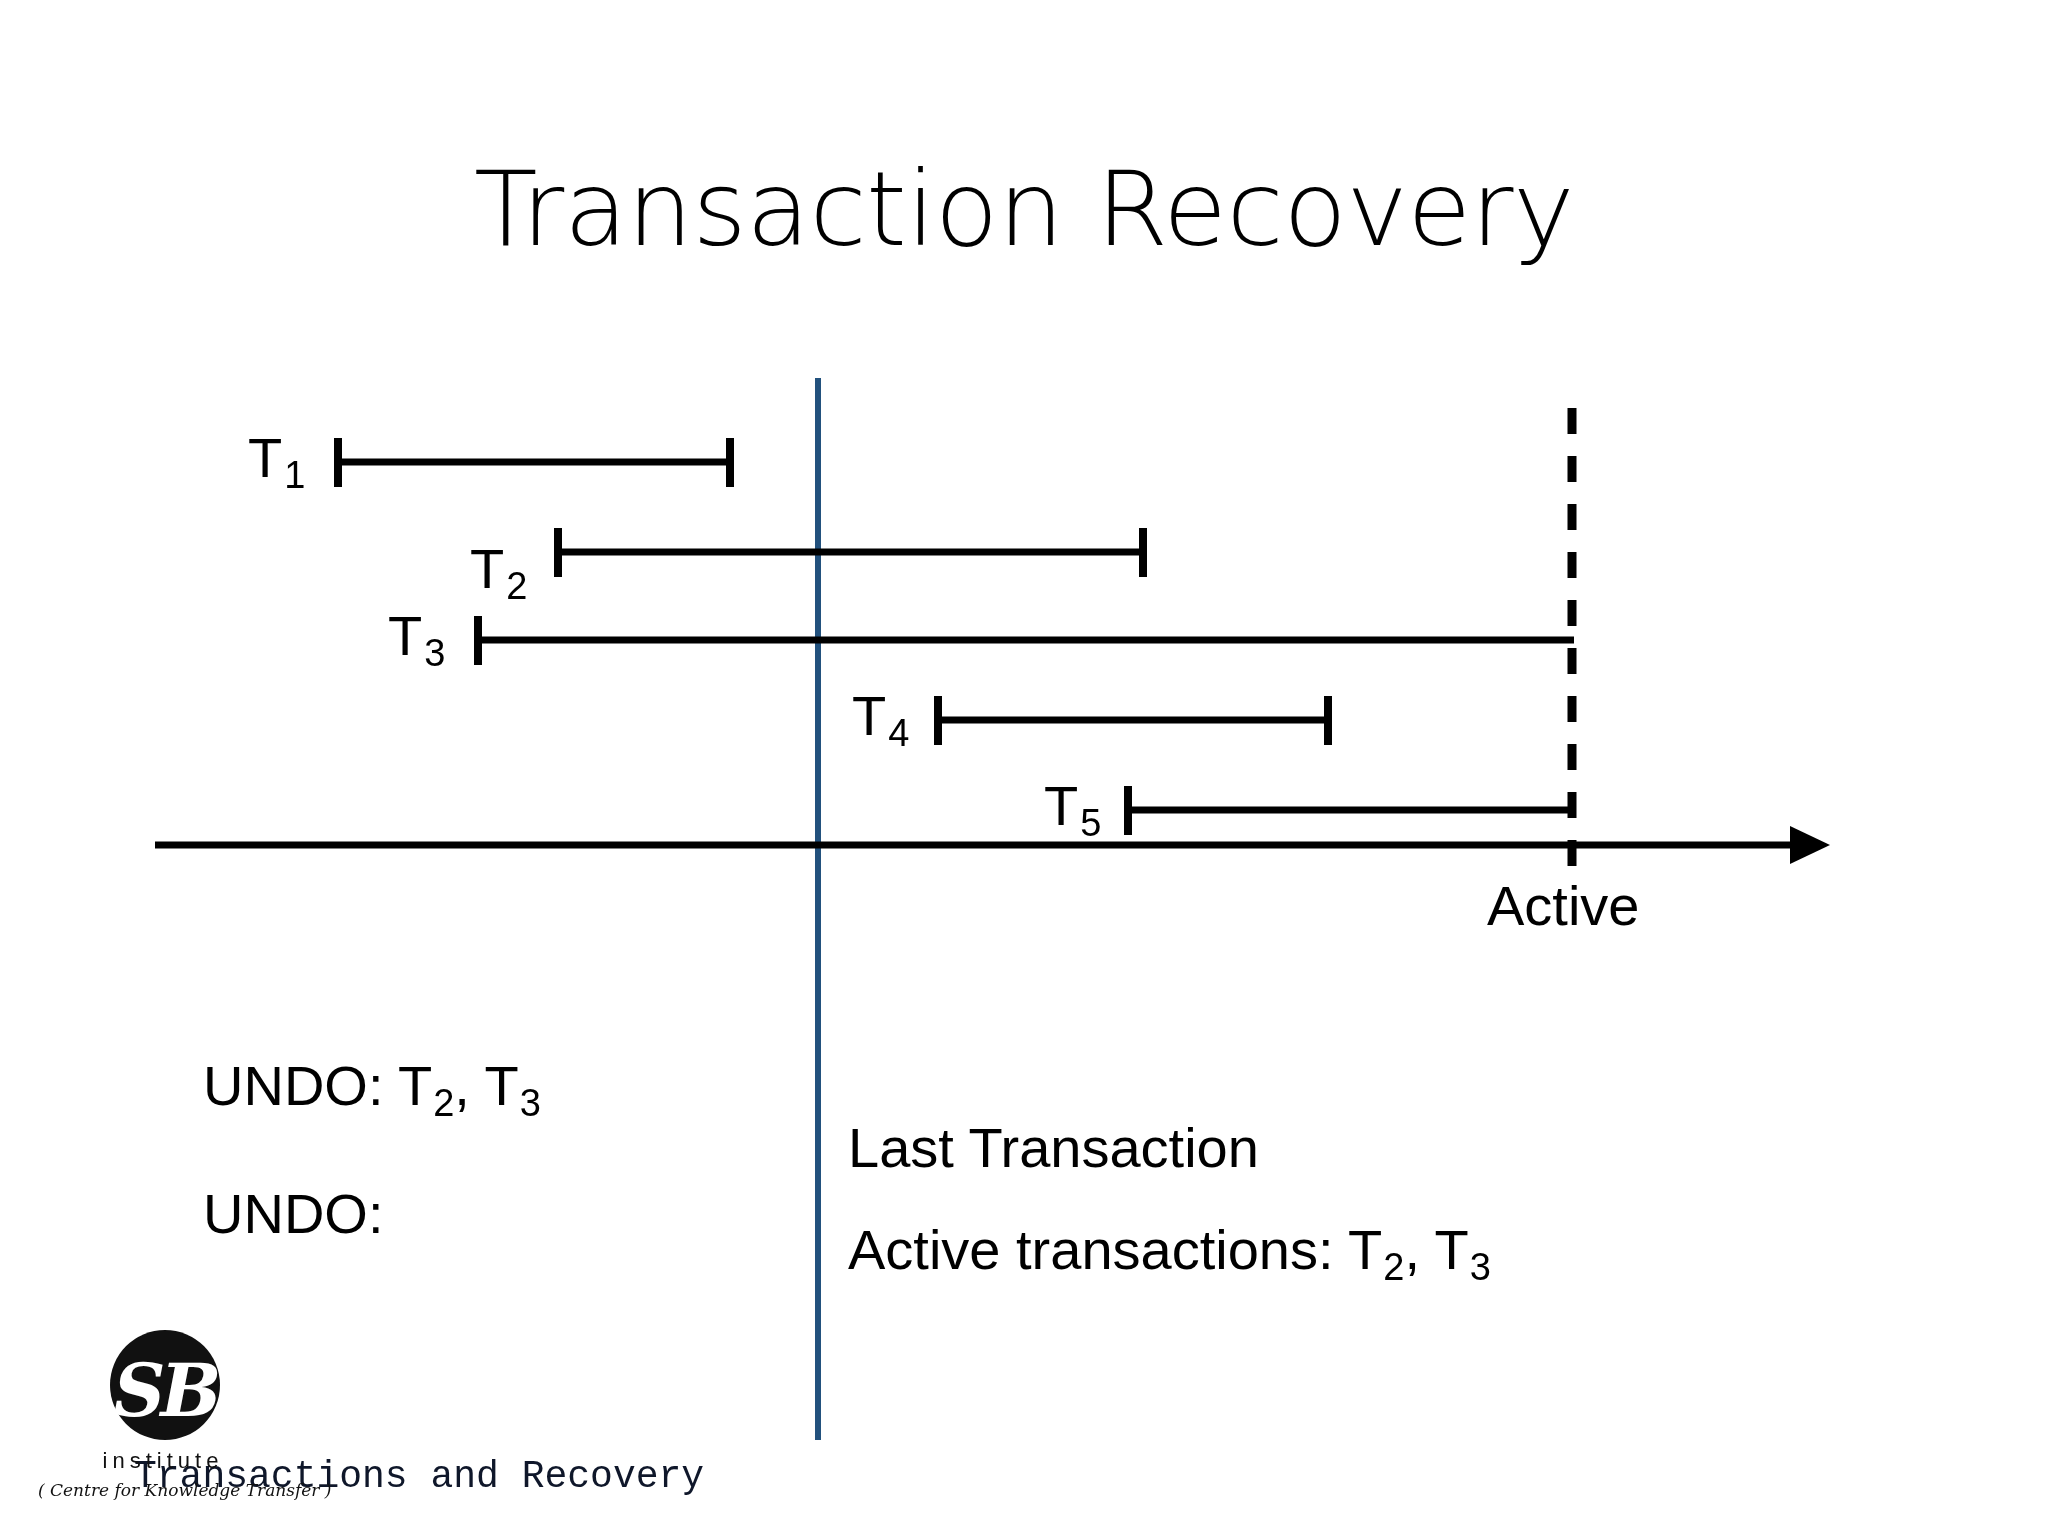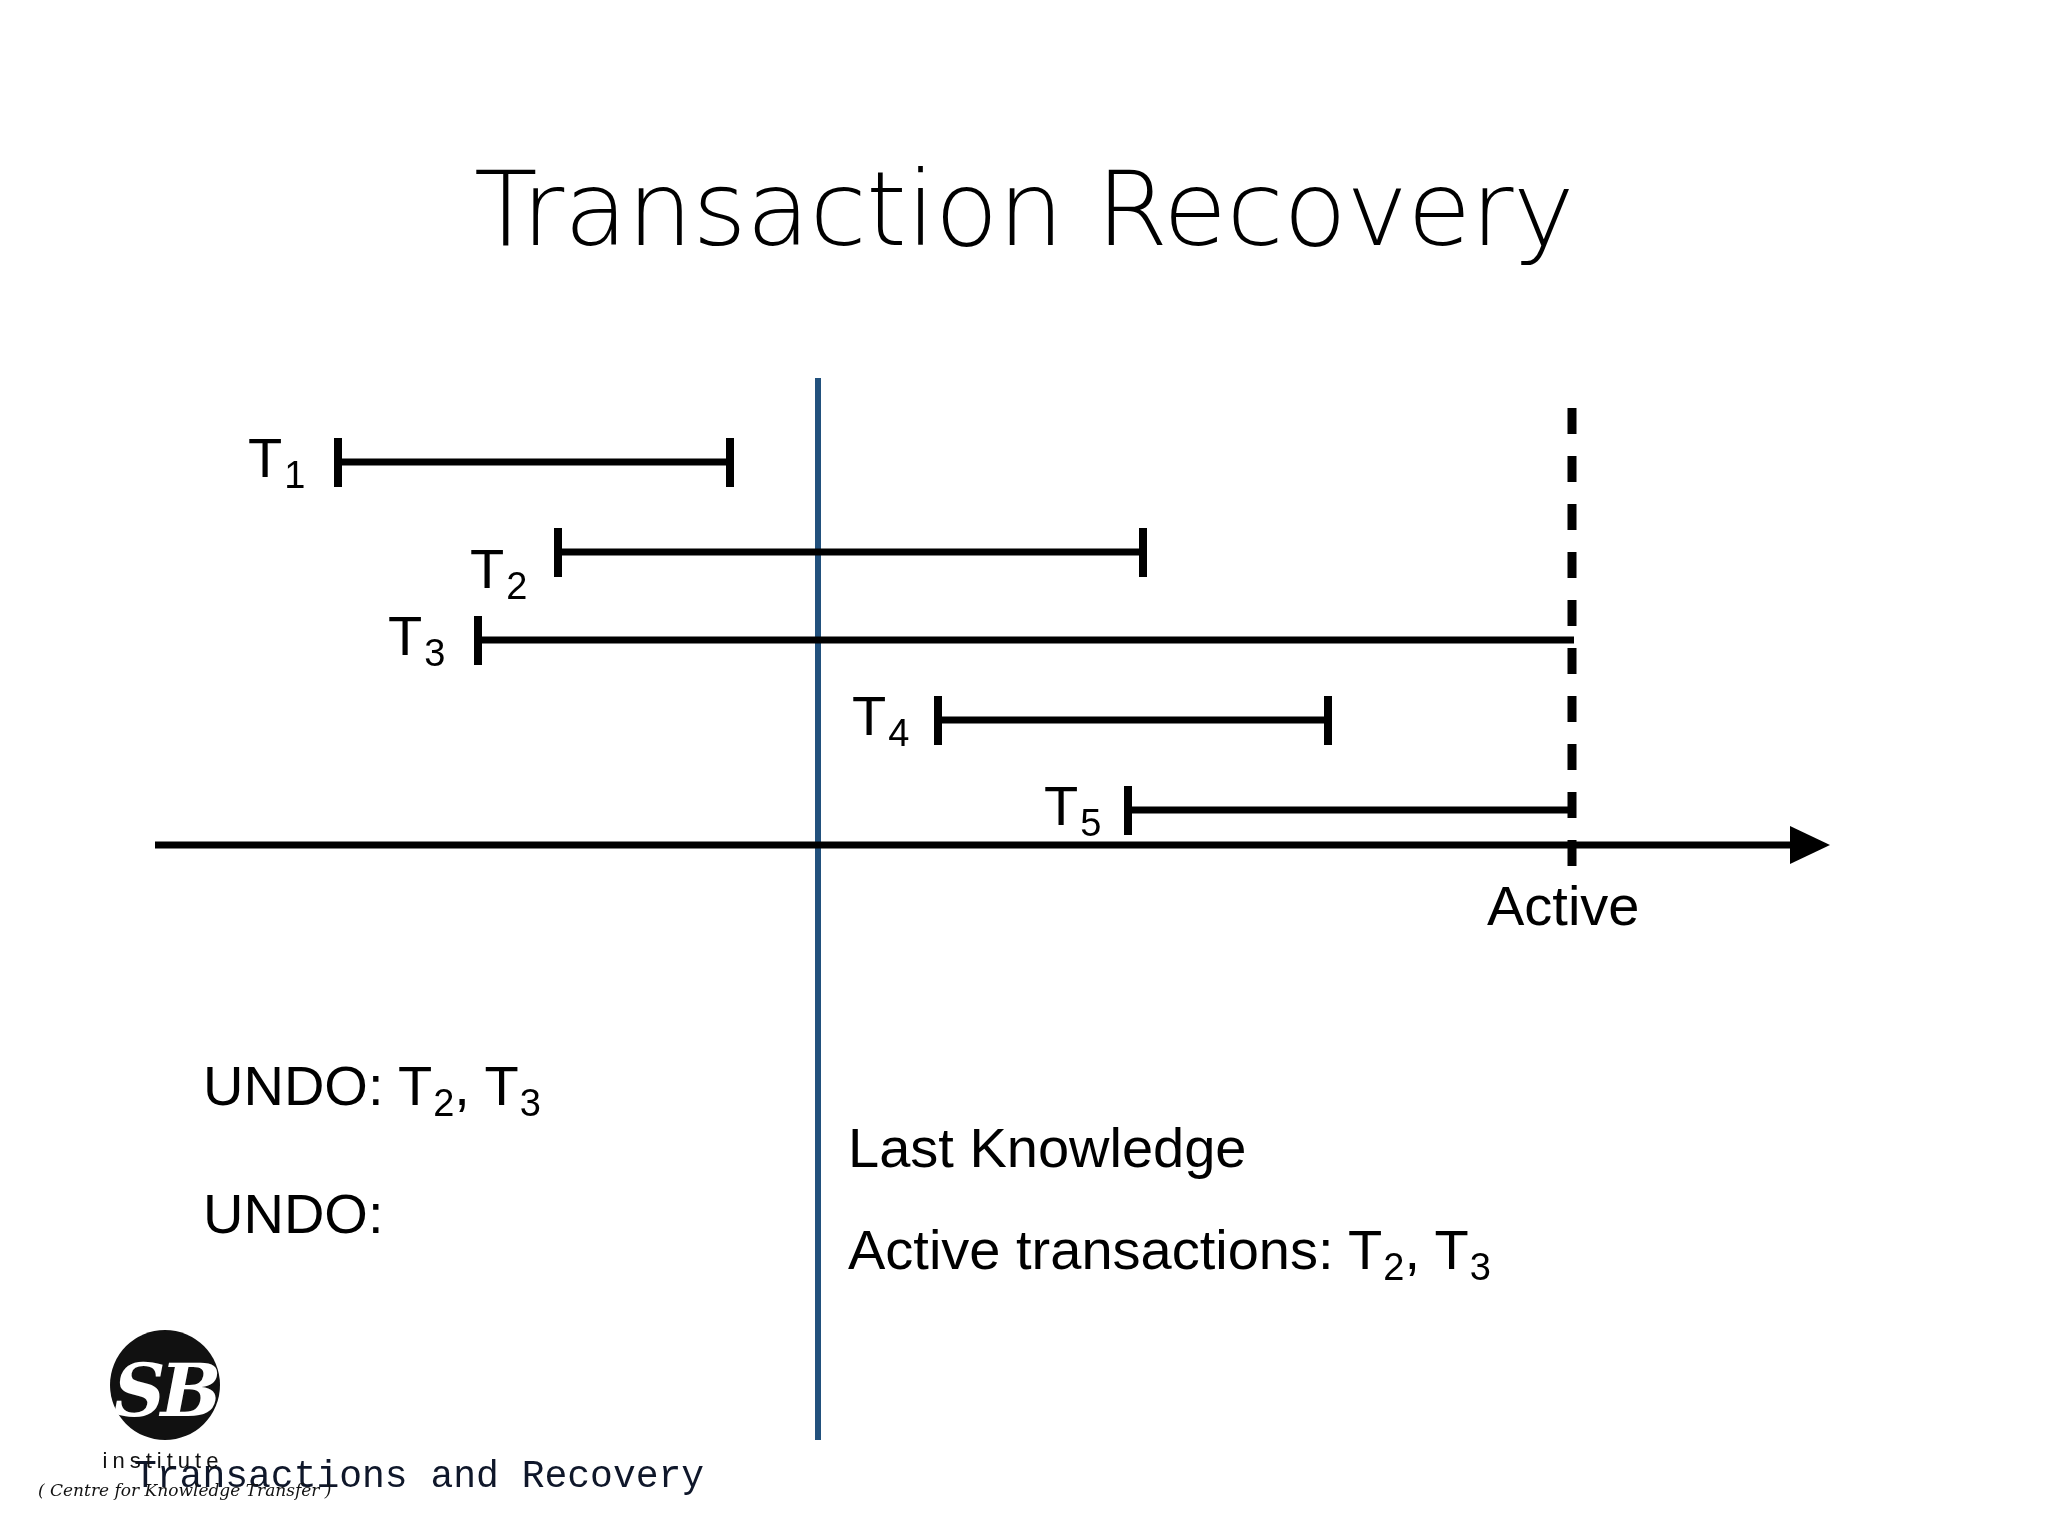--- a/index.html
+++ b/index.html
@@ -224,21 +224,21 @@
 
 
   <div class="axis-caption" style="left:1487px; top:878px;">Active</div>
 
   <div class="body-line" style="left:203px; top:1058px;">
     <span>UNDO: T</span><span class="sub">2</span><span>, T</span><span class="sub">3</span>
   </div>
 
   <div class="body-line" style="left:203px; top:1186px;">UNDO:</div>
 
-  <div class="body-line" style="left:848px; top:1120px;">Last Knowledge</div>
+  <div class="body-line" style="left:848px; top:1120px;">Last Transaction</div>
 
   <div class="body-line" style="left:848px; top:1222px;">
     <span>Active transactions: T</span><span class="sub">2</span><span>, T</span><span class="sub">3</span>
   </div>
 
   <div id="footer-text">Transactions and Recovery</div>
 
   <div id="logo">
     <div id="logo-mark">
       <div id="logo-mark-text">SB</div>

